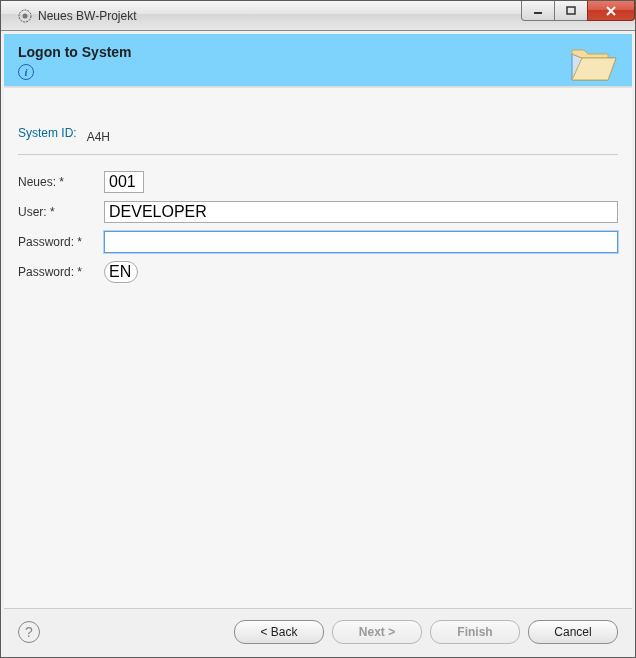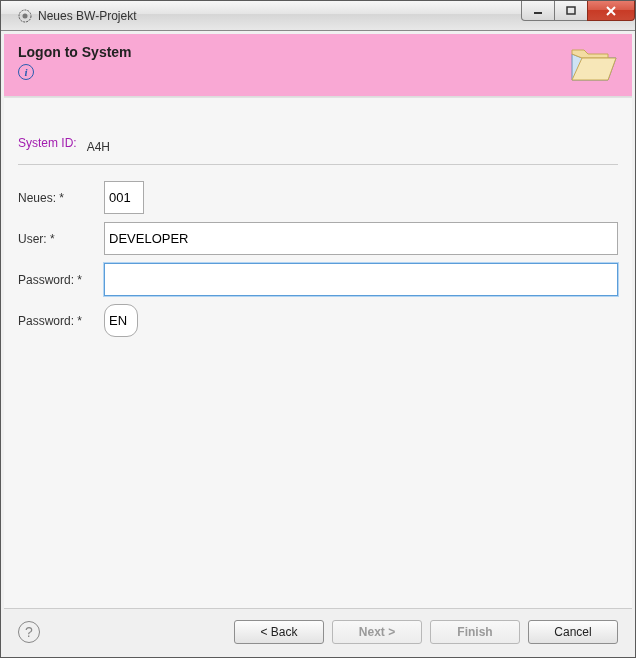--- a/index.html
+++ b/index.html
@@ -62,22 +62,22 @@
     background: linear-gradient(to bottom, #e67a6b 0%, #d85b49 45%, #c83a25 46%, #cb4833 100%);
     color: #fff;
     border-color: #8a2b1b;
     border-bottom-right-radius: 4px;
   }
   .win-btn.min { border-bottom-left-radius: 4px; }
   .win-btn svg { display:block; }
 
   
   .header-panel {
-    background: #f9a8d4;
-    padding: 10px 14px 10px 14px;
+    background: #7dd3fc;
+    padding: 10px 14px 0 14px;
     display: flex;
     align-items: flex-start;
     border-bottom: 1px solid #ddd;
     margin: 3px 3px 0 3px;
   }
   .header-text { flex:1; }
   .header-title {
     font-size: 14px;
     font-weight: bold;
     color: #222;
@@ -115,39 +115,39 @@
   }
   .sysid-row {
     display:flex;
     gap: 10px;
     align-items:center;
     padding-bottom: 10px;
     border-bottom: 1px solid #ccc;
     margin-bottom: 16px;
     color:#333;
   }
-  .sysid-row .label { color:#a21caf;margin-top:19px; }
+  .sysid-row .label { color:#0369a1;margin-top:19px; }
   .sysid-row .value { color:#333;margin-top:28px; }
 
   .form {
     display:grid;
     grid-template-columns: 80px 1fr;
     row-gap: 8px;
     column-gap: 6px;
     align-items: center;
   }
   .form label { color:#333; }
   .form input[type="text"],
   .form input[type="password"] {
     font-family: inherit;
-    font-size: 13px;
+    font-size: 16px;
     padding: 2px 4px;
     border: 1px solid #aaa;
     background:#fff;
-    height: 33px;
+    height: 22px;
   }
   .client-input { width: 40px; }
   .lang-input { width: 34px; border-radius: 11px; }
   .user-input, .pwd-input { width: 100%; }
   .pwd-input {
     border: 1px solid #5b9dd9 !important;
     box-shadow: 0 0 0 1px #b2d4f2;
   }
 
   
@@ -167,21 +167,21 @@
     border-radius: 50%;
     display:flex; align-items:center; justify-content:center;
     color:#888;
     font-size: 14px;
     margin-right:auto;
   }
   .btn {
     min-width: 90px;
     height: 24px;
     border: 1px solid #8e8e8e;
-    border-radius: 3px;
+    border-radius: 11px;
     background: linear-gradient(to bottom, #fdfdfd, #e3e3e3);
     font-family: inherit;
     font-size: 12px;
     color:#222;
     cursor: pointer;
   }
   .btn:disabled {
     color: #9a9a9a;
     border-color:#b8b8b8;
     background: linear-gradient(to bottom, #f8f8f8, #ececec);

